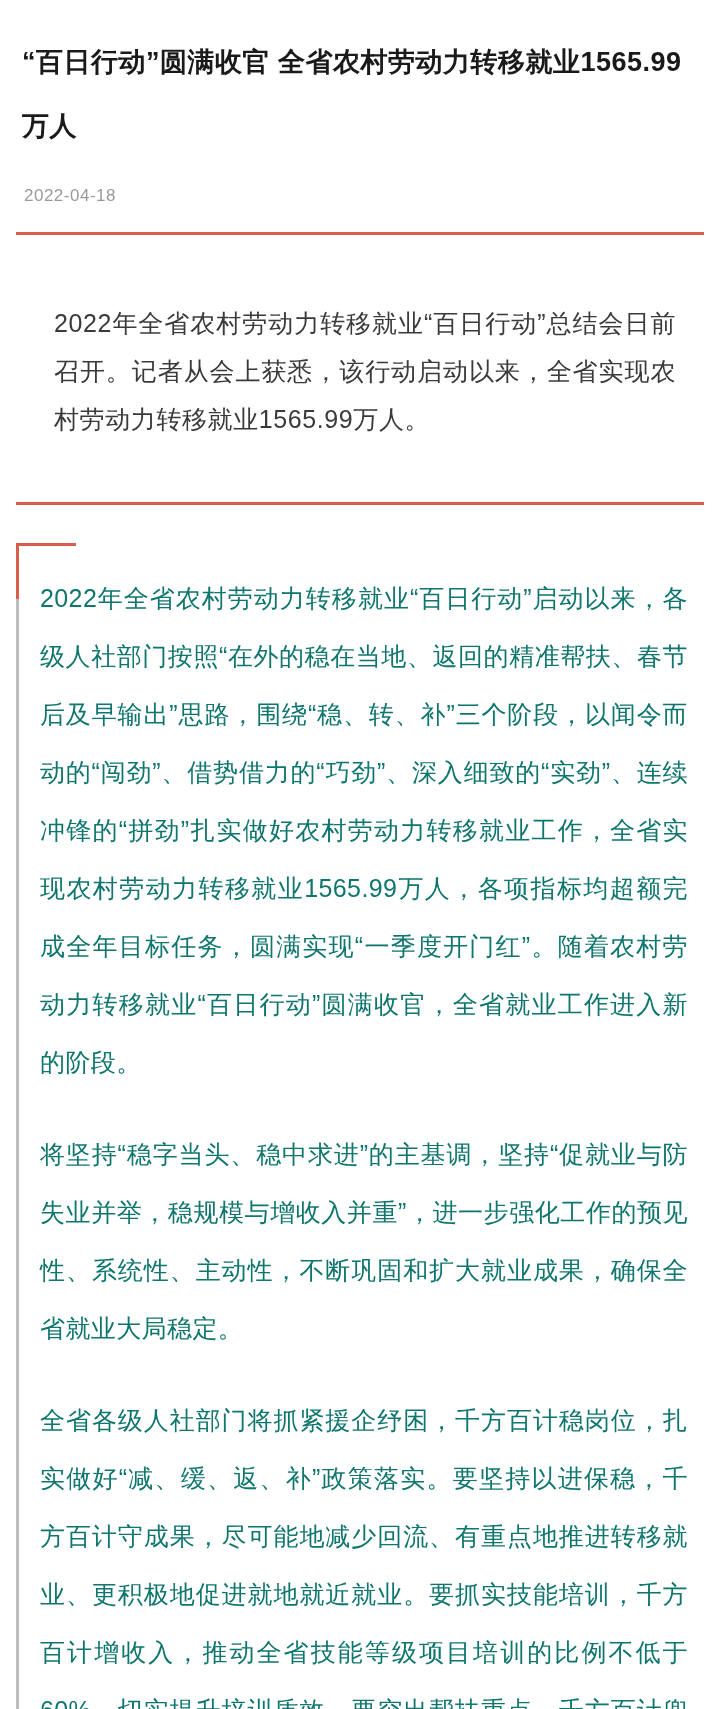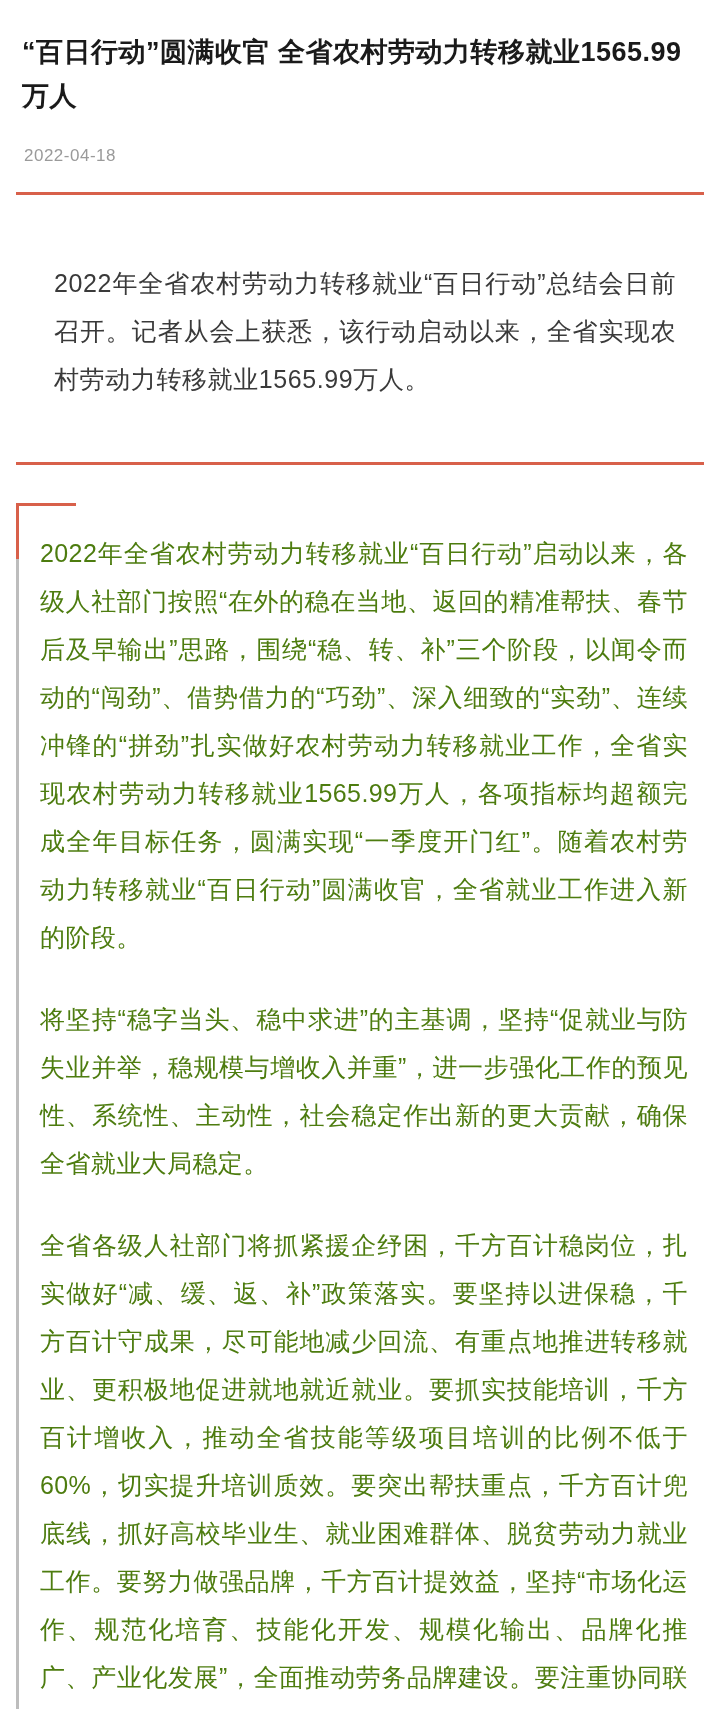--- a/index.html
+++ b/index.html
@@ -16,21 +16,21 @@
   .page {
     width: 720px;
     min-height: 1709px;
     box-sizing: border-box;
     background: #ffffff;
     position: relative;
     padding: 0 0 40px 0;
   }
   .article-title {
     font-size: 27px;
-    line-height: 44px;
+    line-height: 64px;
     font-weight: bold;
     color: #1a1a1a;
     padding: 12px 22px 0 22px;
     letter-spacing: 0.5px;
   }
   .article-date {
     font-size: 17px;
     color: #9a9a9a;
     padding: 10px 28px 0 24px;
     letter-spacing: 0.5px;
@@ -78,22 +78,22 @@
   .body-block .accent-top2 {
     position: absolute;
     left: 0;
     top: 0;
     width: 60px;
     height: 3px;
     background: #d8604a;
   }
   .body-para {
     font-size: 25px;
-    line-height: 48px;
-    color: #4d7c0f;
+    line-height: 58px;
+    color: #0f766e;
     letter-spacing: 0.4px;
     text-align: justify;
     margin: 0 0 34px 0;
   }
   .body-para:last-child {
     margin-bottom: 0;
   }
 </style>
 </head>
 <body>
@@ -106,17 +106,17 @@
 
   <div class="summary-block">
     <p class="summary-text">2022年全省农村劳动力转移就业“百日行动”总结会日前召开。记者从会上获悉，该行动启动以来，全省实现农村劳动力转移就业1565.99万人。</p>
   </div>
 
   <div class="body-block">
     <span class="accent-top"></span>
     <span class="accent-top2"></span>
 
     <p class="body-para">2022年全省农村劳动力转移就业“百日行动”启动以来，各级人社部门按照“在外的稳在当地、返回的精准帮扶、春节后及早输出”思路，围绕“稳、转、补”三个阶段，以闻令而动的“闯劲”、借势借力的“巧劲”、深入细致的“实劲”、连续冲锋的“拼劲”扎实做好农村劳动力转移就业工作，全省实现农村劳动力转移就业1565.99万人，各项指标均超额完成全年目标任务，圆满实现“一季度开门红”。随着农村劳动力转移就业“百日行动”圆满收官，全省就业工作进入新的阶段。</p>
-    <p class="body-para">将坚持“稳字当头、稳中求进”的主基调，坚持“促就业与防失业并举，稳规模与增收入并重”，进一步强化工作的预见性、系统性、主动性，社会稳定作出新的更大贡献，确保全省就业大局稳定。</p>
+    <p class="body-para">将坚持“稳字当头、稳中求进”的主基调，坚持“促就业与防失业并举，稳规模与增收入并重”，进一步强化工作的预见性、系统性、主动性，不断巩固和扩大就业成果，确保全省就业大局稳定。</p>
     <p class="body-para">全省各级人社部门将抓紧援企纾困，千方百计稳岗位，扎实做好“减、缓、返、补”政策落实。要坚持以进保稳，千方百计守成果，尽可能地减少回流、有重点地推进转移就业、更积极地促进就地就近就业。要抓实技能培训，千方百计增收入，推动全省技能等级项目培训的比例不低于60%，切实提升培训质效。要突出帮扶重点，千方百计兜底线，抓好高校毕业生、就业困难群体、脱贫劳动力就业工作。要努力做强品牌，千方百计提效益，坚持“市场化运作、规范化培育、技能化开发、规模化输出、品牌化推广、产业化发展”，全面推动劳务品牌建设。要注重协同联动，千方百计聚合力，扎实推进作风革命、效能革命，把工作延伸到一线，把问题解决在基层，延续和巩固全省就业工作稳中有进、稳中向好的发展势头，为促进云南经济发展、社会稳定作出新的更大贡献，以优异成绩迎接党的二十大胜利召开。</p>
   </div>
 
 </div>
 
 </body></html>

